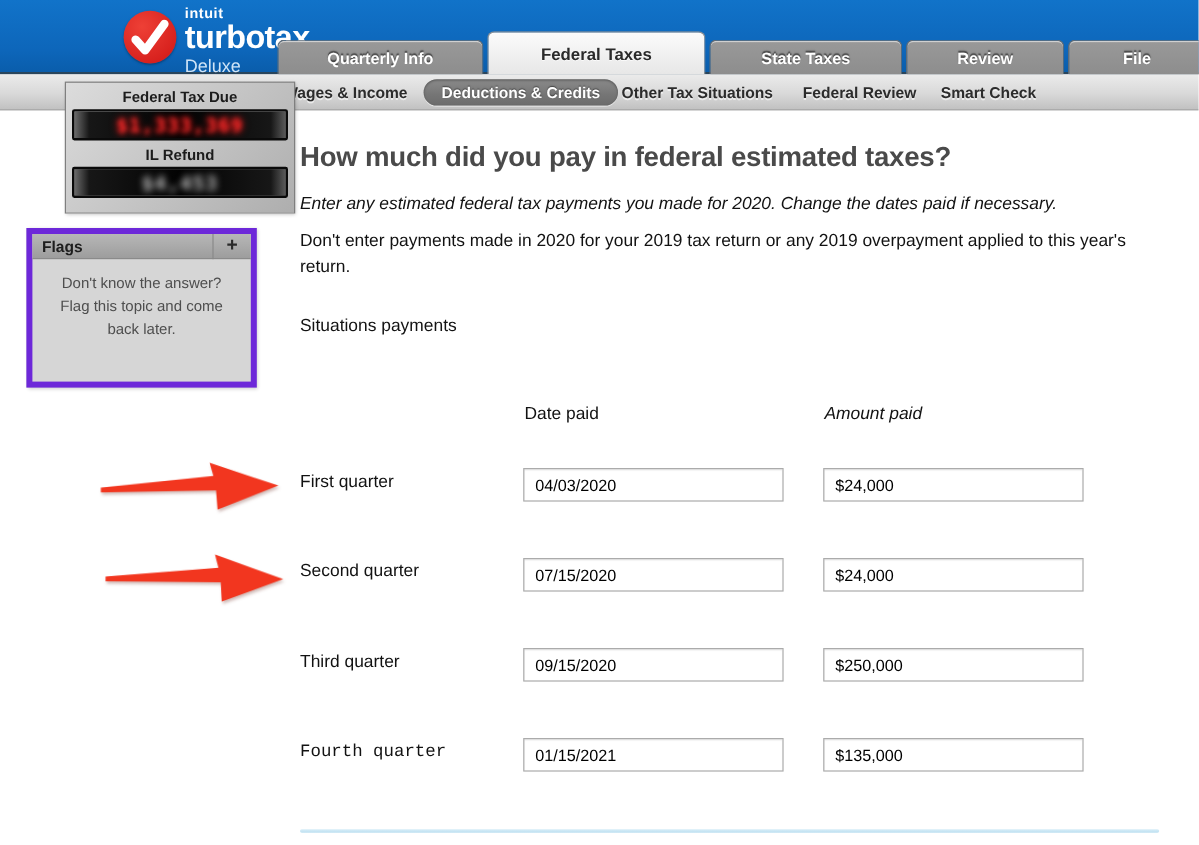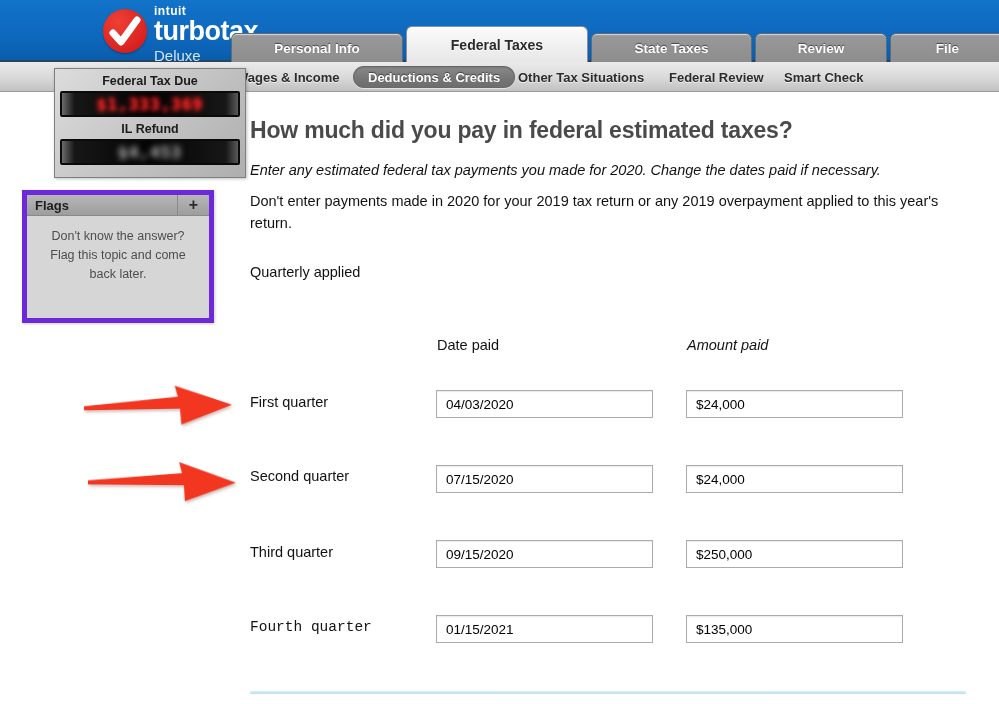--- a/index.html
+++ b/index.html
@@ -155,21 +155,21 @@
         <svg width="32" height="32" viewBox="0 0 32 32">
           <path d="M4 17 L12 26 L28 4" fill="none" stroke="#ffffff" stroke-width="7" stroke-linecap="round" stroke-linejoin="round"></path>
         </svg>
       </div>
       <div class="brand-text">
         <div class="brand-intuit">intuit</div>
         <div class="brand-turbotax">turbotax.</div>
         <div class="brand-edition">Deluxe</div>
       </div>
     </div>
-    <div class="tab" style="left:231px;width:172px;">Personal Info</div>
+    <div class="tab" style="left:231px;width:172px;">Quarterly Info</div>
     <div class="tab active" style="left:406px;width:182px;">Federal Taxes</div>
     <div class="tab" style="left:591px;width:161px;">State Taxes</div>
     <div class="tab" style="left:755px;width:132px;">Review</div>
     <div class="tab" style="left:890px;width:115px;border-radius:6px 0 0 0;">File</div>
   </div>
 
   <div class="subnav">
     <div class="subnav-item" style="left:236px;">Wages &amp; Income</div>
     <div class="subnav-item pill" style="left:353px;">Deductions &amp; Credits</div>
     <div class="subnav-item" style="left:518px;">Other Tax Situations</div>
@@ -192,21 +192,21 @@
     <div class="flags-header">
       <div class="flags-title">Flags</div>
       <div class="flags-add">+</div>
     </div>
     <div class="flags-body">Don't know the answer? Flag this topic and come back later.</div>
   </div>
 
   <div class="page-title">How much did you pay in federal estimated taxes?</div>
   <div class="para p1">Enter any estimated federal tax payments you made for 2020. Change the dates paid if necessary.</div>
   <div class="para p2">Don't enter payments made in 2020 for your 2019 tax return or any 2019 overpayment applied to this year's return.</div>
-  <div class="section-label">Quarterly applied</div>
+  <div class="section-label">Situations payments</div>
 
   <div class="col-header date">Date paid</div>
   <div class="col-header amount">Amount paid</div>
 
   <div class="row-label lbl1">First quarter</div>
   <input class="field col-date r1" type="text" value="04/03/2020" style="">
   <input class="field col-amount r1" type="text" value="$24,000" style="">
 
   <div class="row-label lbl2">Second quarter</div>
   <input class="field col-date r2" type="text" value="07/15/2020" style="">

